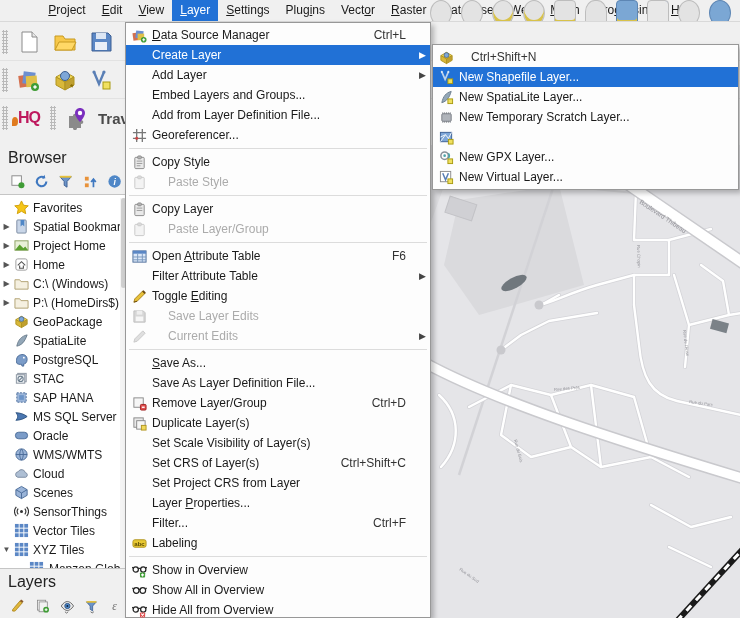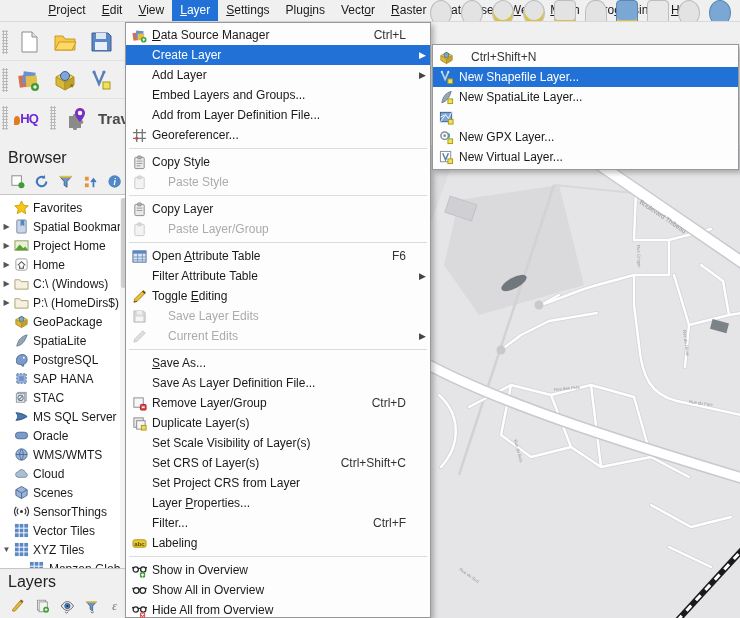--- a/index.html
+++ b/index.html
@@ -12,21 +12,21 @@
   .menubar { height:22px; background:#f0f0f0; border-bottom:1px solid #d9d9d9; display:flex; align-items:stretch; padding-left:4px;justify-content:center; }
   .menubar .mitem { padding:3px 8px 2px; cursor:default; white-space:nowrap; }
   .menubar .mitem.active { background:#2171d6; color:#fff; }
 
   
   .toolbars { position:absolute; top:23px; left:0; width:740px; height:122px; }
   .trow { display:flex; align-items:center; gap:6px; padding:4px 2px; border-bottom:1px solid #e2e2e2; height:38px; }
   .grip { width:6px; height:24px; background-image:radial-gradient(circle, #b9b9b9 1px, transparent 1.2px); background-size:3px 3px; }
   .tbtn { width:30px; height:30px; display:flex; align-items:center; justify-content:center; }
   .tbtn svg { width:24px; height:24px; }
-  .hq { font-weight:bold; font-size:13px; color:#6d28d9; letter-spacing:-1px; position:relative; }
+  .hq { font-weight:bold; font-size:16px; color:#be185d; letter-spacing:-1px; position:relative; }
   .hq::before { content:""; position:absolute; left:-6px; bottom:1px; width:6px; height:9px; background:#e07b1f; border-radius:50% 50% 50% 0; }
   .travlbl { font-weight:bold; font-size:15px; color:#4a4a4a; }
   .topright-strip { position:absolute; left:430px; top:0; width:310px; height:21px; overflow:hidden; display:flex; gap:9px; }
   .ghost { width:22px; height:26px; border-radius:4px; background:#e3e3e3; border:1px solid #bdbdbd; }
   .ghost.circ { border-radius:50%; }
   .ghost.ybase { box-shadow: inset 0 -5px 0 #d8c24a; }
   .ghost.blue { background:#7ba7d4; border-color:#5d86b4; }
 
   
   .browser { position:absolute; left:0; top:145px; width:128px; height:423px; background:#f0f0f0; }
@@ -362,37 +362,37 @@
               <path d="M3 12c-1-4 0-8 4-9 4-1 7 1 7 5 0 3-2 5-4 5l.5 2h-2l-.5-2c-2 .5-4 0-5-1z" fill="#7b9cc8" stroke="#4a6b98"></path>
               <circle cx="10.5" cy="6" r="1" fill="#fff"></circle>
             </svg>
           </span>
           <span>PostgreSQL</span>
         </div>
       <div class="trow2">
           <span class="tw"></span>
           <span class="ticon">
             <svg viewBox="0 0 16 16">
-              <rect x="3" y="3" width="10" height="10" fill="#9ab4d8" stroke="#4a6b98" stroke-dasharray="2 1.4"></rect>
-              <rect x="5.5" y="5.5" width="5" height="5" fill="#6c94c8"></rect>
-            </svg>
-          </span>
-          <span>SAP HANA</span>
-        </div>
-      <div class="trow2">
-          <span class="tw"></span>
-          <span class="ticon">
-            <svg viewBox="0 0 16 16">
               <rect x="4" y="2.5" width="9" height="9" fill="#d8dde4" stroke="#8a94a0"></rect>
               <rect x="2.5" y="4" width="9" height="9" fill="#eef1f4" stroke="#8a94a0"></rect>
               <circle cx="7" cy="8.5" r="2.8" fill="none" stroke="#6a7c8c" stroke-width="1.1"></circle>
               <path d="M5 10.5l4-4" stroke="#6a7c8c" stroke-width="1.1"></path>
             </svg>
           </span>
           <span>STAC</span>
+        </div>
+      <div class="trow2">
+          <span class="tw"></span>
+          <span class="ticon">
+            <svg viewBox="0 0 16 16">
+              <rect x="3" y="3" width="10" height="10" fill="#9ab4d8" stroke="#4a6b98" stroke-dasharray="2 1.4"></rect>
+              <rect x="5.5" y="5.5" width="5" height="5" fill="#6c94c8"></rect>
+            </svg>
+          </span>
+          <span>SAP HANA</span>
         </div>
       <div class="trow2">
           <span class="tw"></span>
           <span class="ticon">
             <svg viewBox="0 0 16 16">
               <path d="M2 4c4 0 9 1.5 12 4-3 2.5-8 4-12 4 2.5-2.5 2.5-5.5 0-8z" fill="#4a76b0" stroke="#2c517e"></path>
             </svg>
           </span>
           <span>MS SQL Server</span>
         </div>
@@ -842,20 +842,30 @@
             <path d="M13 1.5C7.5 3 4.5 6.5 3 13.5 8 12 11 8.5 13 1.5z" fill="#93a7b8" stroke="#6a7c8c"></path>
             <rect x="9.5" y="9.5" width="5" height="5" fill="#f0e060" stroke="#a89a10"></rect>
           </svg>
         </span>
       <span class="lbl">New SpatiaLite Layer...</span>
         <span class="sc"></span>
     </div>
     <div class="mi">
       <span class="ic">
           <svg viewBox="0 0 16 16">
+            <rect x="3" y="4" width="10" height="8" rx="1" fill="#b0b4ba" stroke="#7a7e84"></rect>
+            <path d="M4 2.5v1.5M6 2.5v1.5M8 2.5v1.5M10 2.5v1.5M12 2.5v1.5M4 12v1.5M6 12v1.5M8 12v1.5M10 12v1.5M12 12v1.5" stroke="#7a7e84"></path>
+          </svg>
+        </span>
+      <span class="lbl">New Temporary Scratch Layer...</span>
+        <span class="sc"></span>
+    </div>
+    <div class="mi">
+      <span class="ic">
+          <svg viewBox="0 0 16 16">
             <rect x="1.5" y="2.5" width="12" height="10" fill="#7ea7d8" stroke="#3c5f93"></rect>
             <path d="M1.5 12.5L7 5l3 4 3.5-6.5M1.5 7.5L7 5M10 9l3.5 3.5" fill="none" stroke="#fff" stroke-width=".9"></path>
             <rect x="10" y="10" width="5" height="5" fill="#f0e060" stroke="#a89a10"></rect>
           </svg>
         </span>
         <span class="sc"></span>
     </div>
     <div class="mi">
       <span class="ic">
           <svg viewBox="0 0 16 16">

